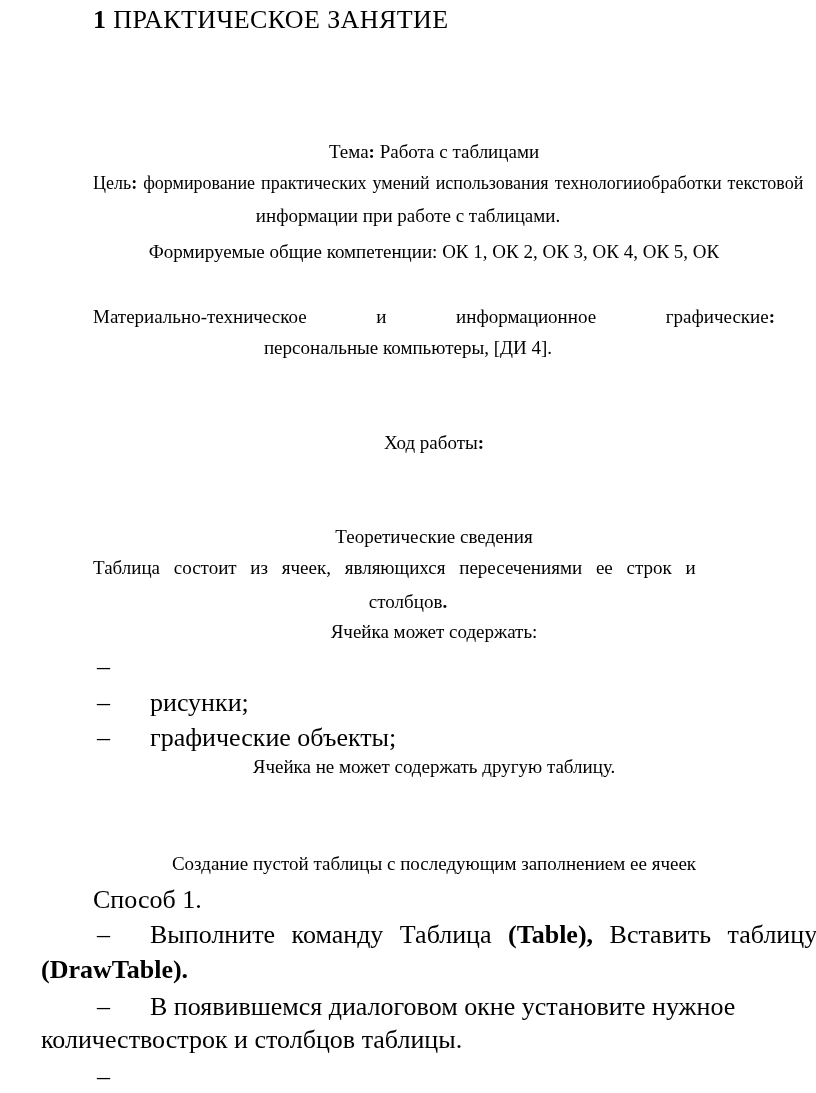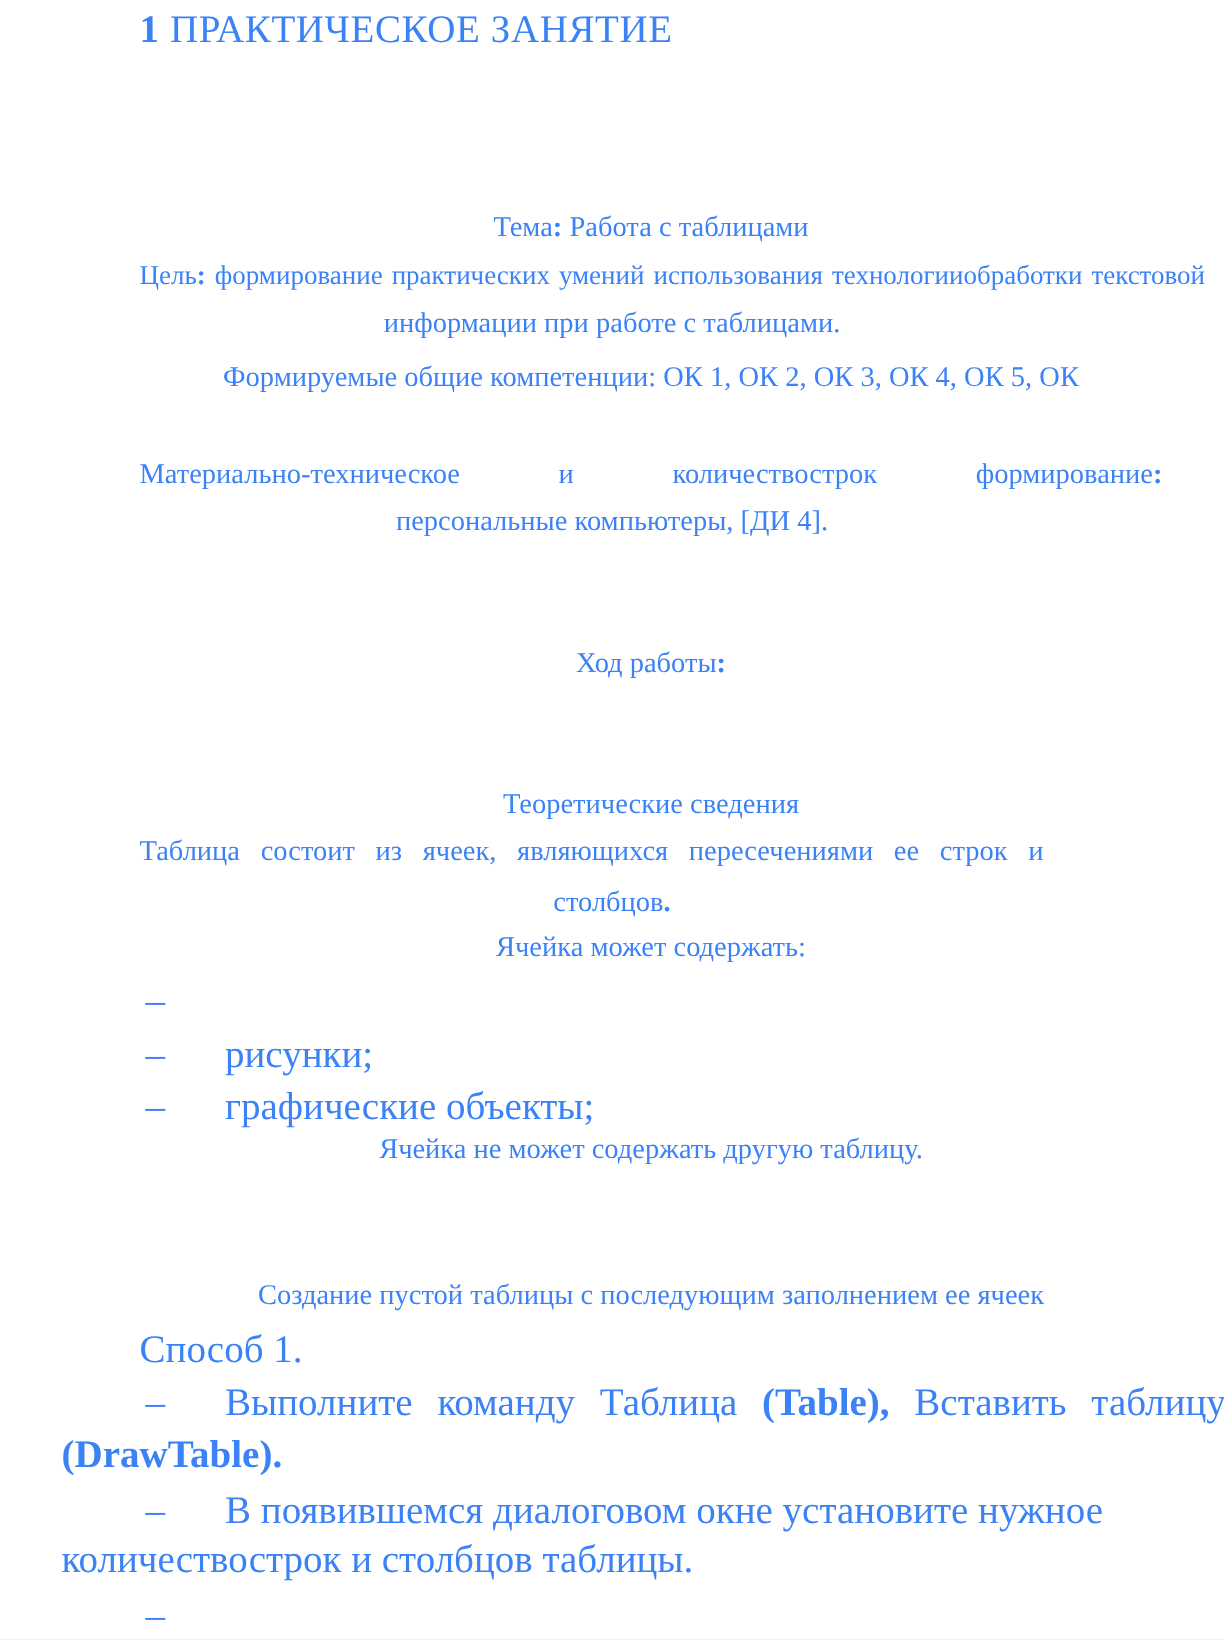--- a/index.html
+++ b/index.html
@@ -9,21 +9,21 @@
     background:#ffffff;
     overflow:hidden;
     font-family:"Liberation Serif","DejaVu Serif",serif;
     color:#000000;
   }
   .ln{
     position:absolute;
     left:41px;width:734px;
     line-height:1.3;
     white-space:nowrap;
-    color:#3b82f6;
+    color:#000000;
   }
   .sz-body{font-size:19px;text-align:center;}
   .sz-big{font-size:26px;}
   .sz-title{font-size:26px;letter-spacing:0.4px;}
   .ind{text-indent:52px;}
   .ctr{text-align:center;}
   .b{font-weight:bold;}
   .i{}
   
   .ws2{word-spacing:1.5px;font-size:18px;}
@@ -56,22 +56,22 @@
     <span>Цель</span><span class="b">:</span><span> формирование практических умений использования технологииобработки текстовой</span>
   </div>
 
   <div class="ln sz-body" style="top:204px">информации при работе с таблицами.</div>
 
   <div class="ln sz-body ind" style="top:240px">Формируемые общие компетенции: ОК 1, ОК 2, ОК 3, ОК 4, ОК 5, ОК</div>
 
   <div class="ln sz-body flexjust" style="top:305px">
     <span>Материально-техническое</span>
     <span>и</span>
-    <span>количествострок</span>
-    <span><span>формирование</span><span class="b">:</span></span>
+    <span>информационное</span>
+    <span><span>графические</span><span class="b">:</span></span>
   </div>
   <div class="ln sz-body" style="top:336px">персональные компьютеры, [ДИ 4].</div>
 
   <div class="ln sz-body ind" style="top:525px">Теоретические сведения</div>
 
   <div class="ln sz-body ind" style="top:431px">
     <span>Ход работы</span><span class="b">:</span>
   </div>
   <div class="ln sz-body ind ws9" style="top:556px;width:600px">Таблица состоит из ячеек, являющихся пересечениями ее строк и</div>
   <div class="ln sz-body" style="top:590px">

